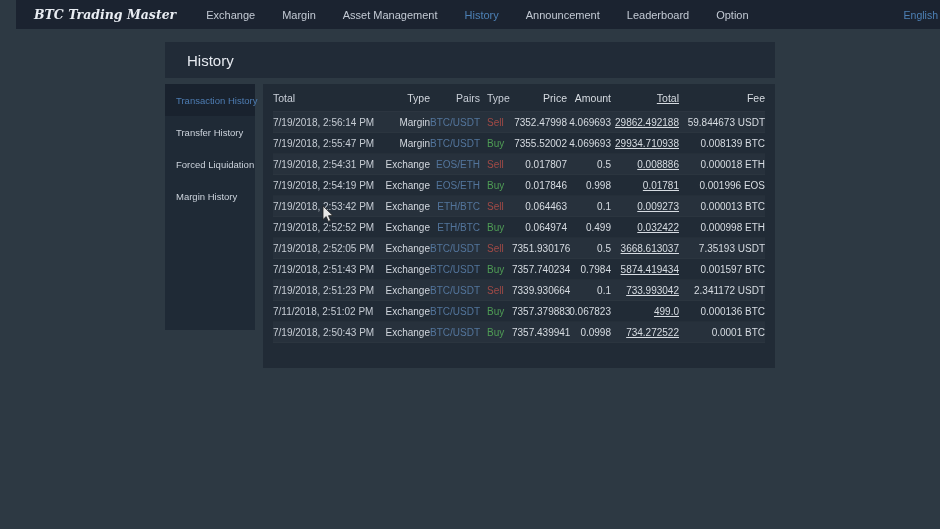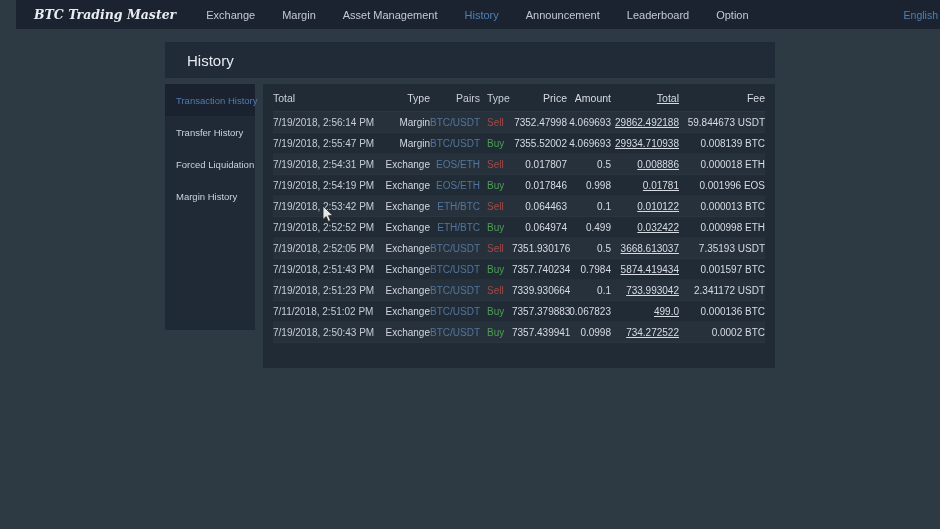--- a/index.html
+++ b/index.html
@@ -164,21 +164,21 @@
         <div class="cell c-total">0.01781</div>
         <div class="cell c-fee">0.001996 EOS</div>
       </div>
       <div class="trow">
         <div class="cell c-date">7/19/2018, 2:53:42 PM</div>
         <div class="cell c-type">Exchange</div>
         <div class="cell c-pairs">ETH/BTC</div>
         <div class="cell c-side side-sell">Sell</div>
         <div class="cell c-price">0.064463</div>
         <div class="cell c-amount">0.1</div>
-        <div class="cell c-total">0.010122</div>
+        <div class="cell c-total">0.009273</div>
         <div class="cell c-fee">0.000013 BTC</div>
       </div>
       <div class="trow">
         <div class="cell c-date">7/19/2018, 2:52:52 PM</div>
         <div class="cell c-type">Exchange</div>
         <div class="cell c-pairs">ETH/BTC</div>
         <div class="cell c-side side-buy">Buy</div>
         <div class="cell c-price">0.064974</div>
         <div class="cell c-amount">0.499</div>
         <div class="cell c-total">0.032422</div>
@@ -225,20 +225,20 @@
         <div class="cell c-fee">0.000136 BTC</div>
       </div>
       <div class="trow">
         <div class="cell c-date">7/19/2018, 2:50:43 PM</div>
         <div class="cell c-type">Exchange</div>
         <div class="cell c-pairs">BTC/USDT</div>
         <div class="cell c-side side-buy">Buy</div>
         <div class="cell c-price">7357.439941</div>
         <div class="cell c-amount">0.0998</div>
         <div class="cell c-total">734.272522</div>
-        <div class="cell c-fee">0.0002 BTC</div>
+        <div class="cell c-fee">0.0001 BTC</div>
       </div>
     </div>
 </div>
 
 <svg class="cursor" viewBox="0 0 12 18">
   <path d="M1,1 L1,14.5 L4.2,11.6 L6.3,16.4 L8.6,15.4 L6.5,10.7 L10.8,10.5 Z" fill="#e8e8e8" stroke="#222" stroke-width="0.8"></path>
 </svg>
 
 </body></html>

